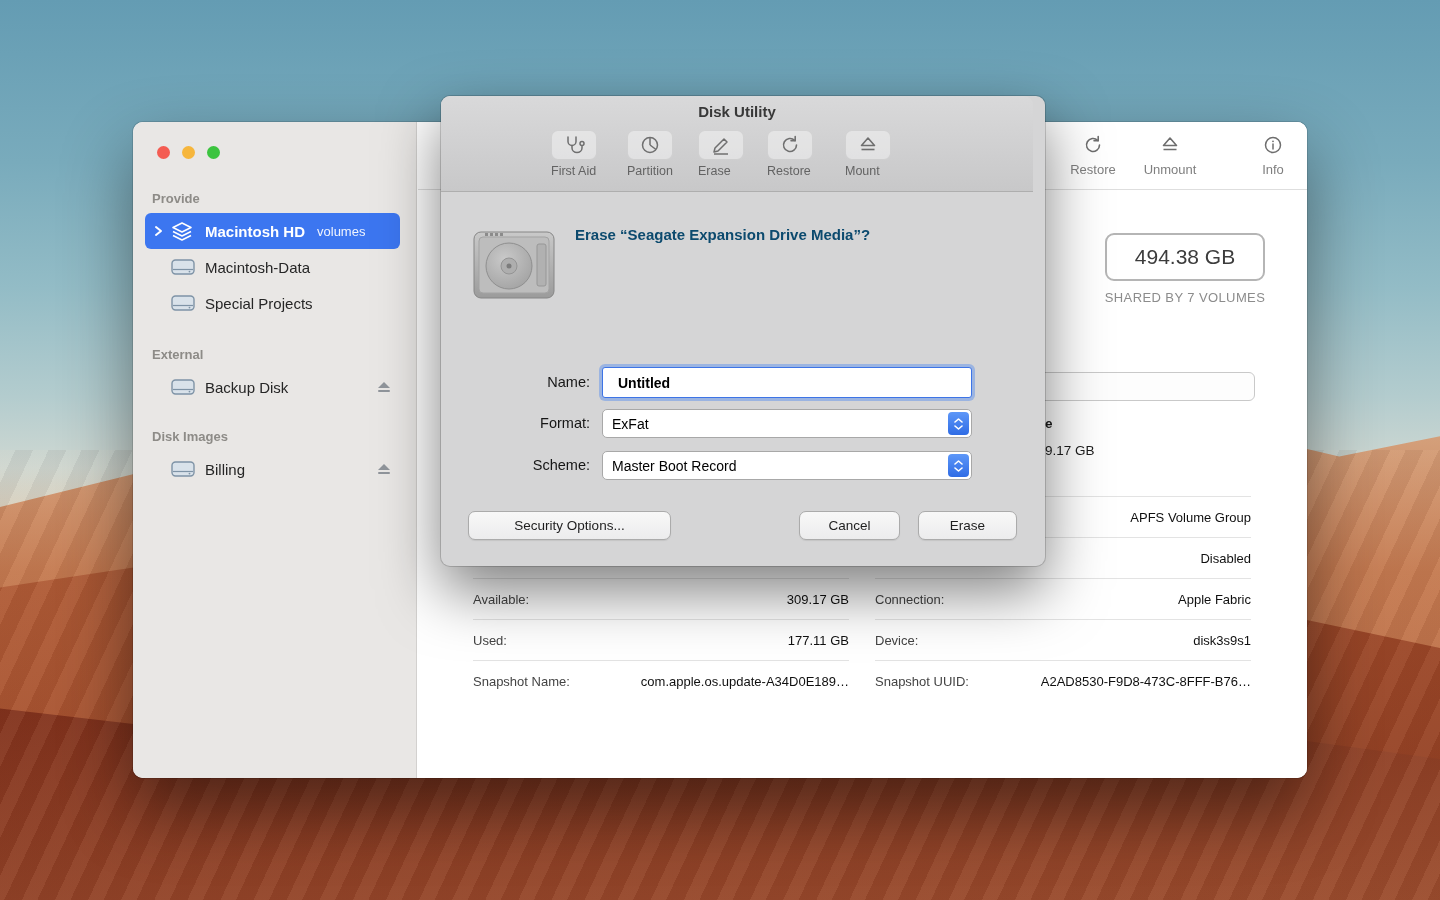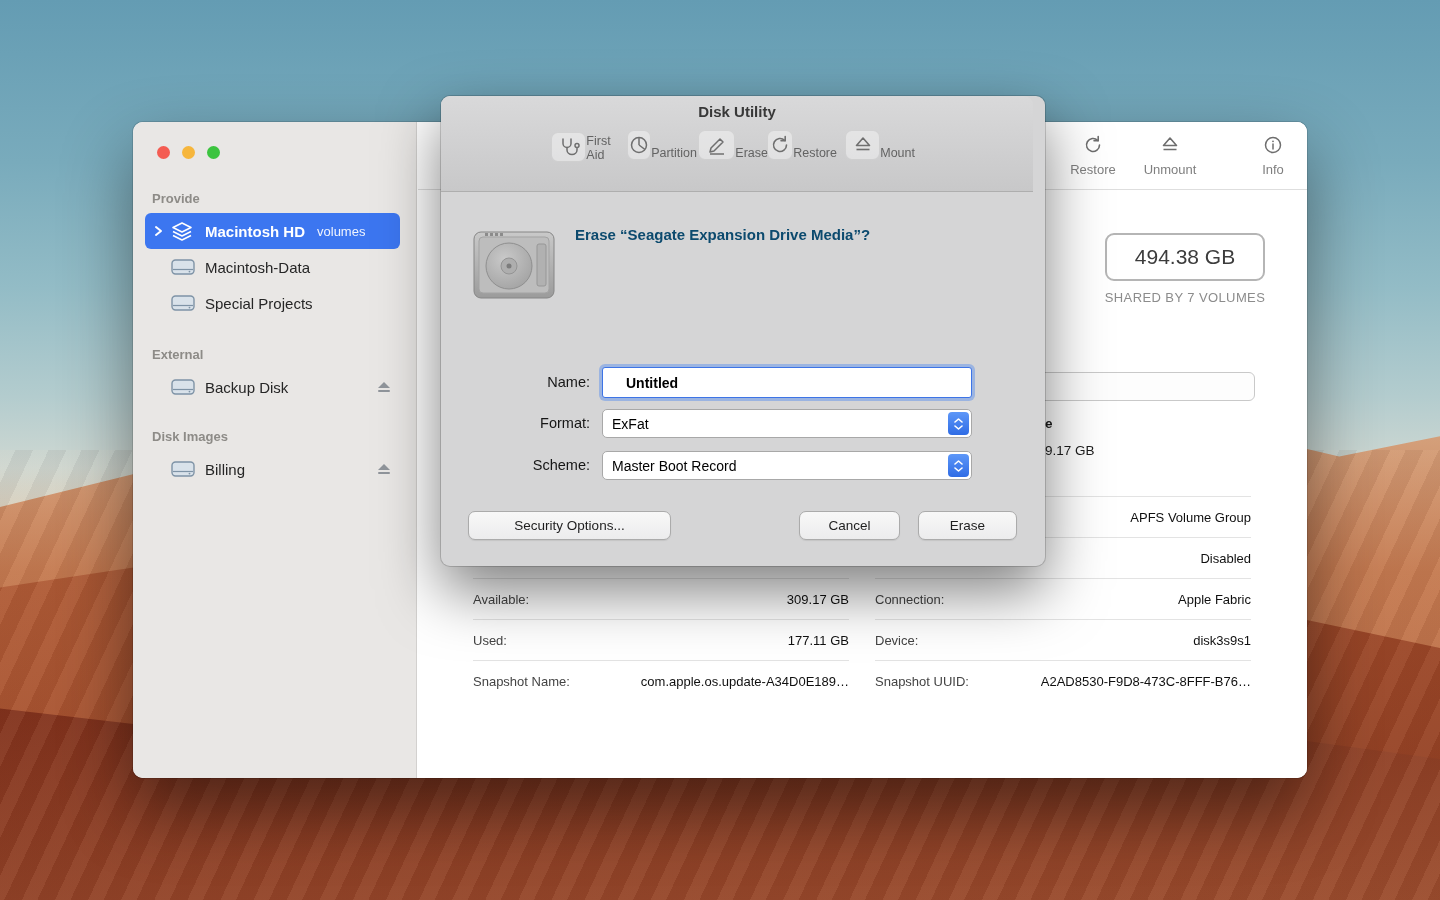--- a/index.html
+++ b/index.html
@@ -59,35 +59,35 @@
   .grid-row:last-child{border-bottom:none}
   .g-label{color:#444;white-space:nowrap}
   .g-value{color:#101010;text-align:right;white-space:nowrap;margin-left:10px;overflow:hidden;text-overflow:ellipsis}
 
   
   .dialog{position:absolute;left:441px;top:96px;width:604px;height:470px;border-radius:9px;background:#d5d5d6;
     box-shadow:0 25px 60px rgba(0,0,0,.5),0 0 0 1px rgba(0,0,0,.16)}
   .dlg-header{position:absolute;left:0;top:0;right:12px;height:96px;border-radius:9px 9px 0 0;
     background:linear-gradient(#d9d9da,#c8c8c9);border-bottom:1px solid #aeaeae}
   .dlg-title{position:absolute;top:7px;left:0;right:0;text-align:center;font-size:15px;font-weight:600;color:#383838}
-  .dlg-tbi{position:absolute;top:34px;width:70px;display:flex;flex-direction:row;align-items:flex-end;cursor:default}
+  .dlg-tbi{position:absolute;top:34px;width:70px;display:flex;flex-direction:column;align-items:flex-start;cursor:default}
   .ti-firstaid{left:110px}.ti-partition{left:186px}.ti-erase{left:257px}.ti-restore{left:326px}.ti-mount{left:404px}
   .dlg-tile{width:46px;height:30px;border-radius:7px;background:rgba(255,255,255,.4);box-shadow:inset 0 0 0 1px rgba(0,0,0,.08);
     display:flex;align-items:center;justify-content:center}
   .dlg-tbi .lbl{margin-top:4px;font-size:12.5px;color:#636363}
 
   .drive-icon{position:absolute;left:30px;top:130px}
   .dlg-heading{position:absolute;left:134px;top:130px;width:452px;font-size:15px;font-weight:700;color:#0c4a6e}
   .dlg-body{position:absolute;left:134px;top:160px;width:442px;font-size:13.5px;line-height:19.5px;color:#1b1b1b}
 
   .f-label{position:absolute;width:149px;text-align:right;font-size:14.5px;color:#161616}
   .fl-name{top:278px}.fl-format{top:319px}.fl-scheme{top:361px}
   .f-name{position:absolute;left:161px;top:271px;width:370px;height:31px}
   .f-name input{width:100%;height:100%;border:1px solid #3d74e6;border-radius:3px;background:#fff;
-    box-shadow:0 0 0 3px rgba(77,135,240,.42);font-family:inherit;font-size:14px;font-weight:700;color:#000;padding:0 23px;outline:none}
+    box-shadow:0 0 0 3px rgba(77,135,240,.42);font-family:inherit;font-size:14px;font-weight:700;color:#000;padding:0 15px;outline:none}
   .f-select{position:absolute;left:161px;width:370px;height:29px;background:#fff;border:1px solid #a8a8a8;border-radius:5px;
     display:flex;align-items:center;padding-left:9px;font-size:14px;color:#000;cursor:default}
   .fs-format{top:313px}.fs-scheme{top:355px}
   .stepper{position:absolute;right:2px;top:2px;bottom:2px;width:21px;border-radius:4px;
     background:linear-gradient(#5d97f8,#2f6ce5);display:flex;flex-direction:column;align-items:center;justify-content:center;gap:2px}
 
   .dlg-btn{position:absolute;top:415px;height:29px;border-radius:7px;background:linear-gradient(#f8f8f8,#ececed);
     border:1px solid #ababab;box-shadow:0 1px 1px rgba(0,0,0,.08);font-size:13.5px;color:#1e1e1e;
     display:flex;align-items:center;justify-content:center;cursor:default}
   .btn-security{left:27px;width:203px}

